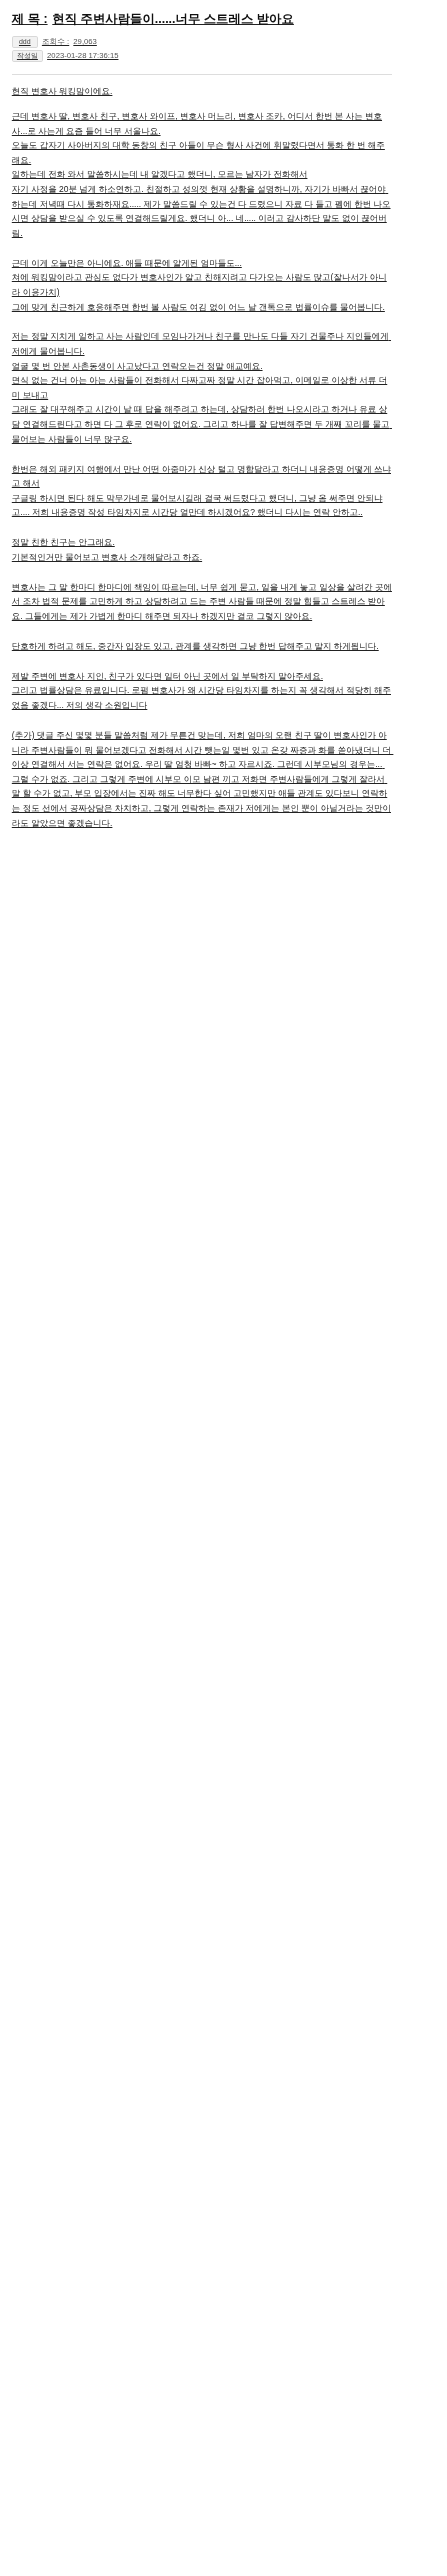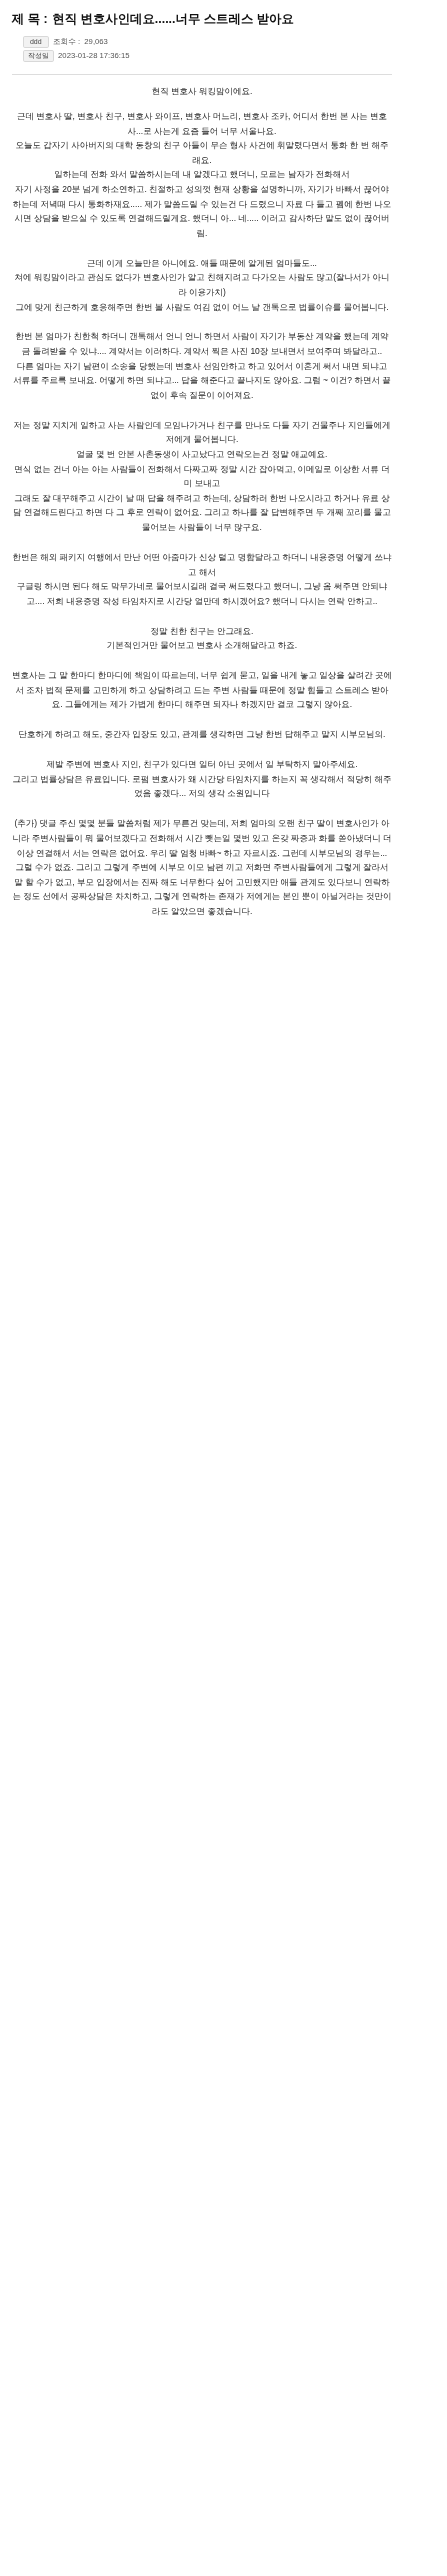--- a/index.html
+++ b/index.html
@@ -10,20 +10,21 @@
   }
   body {
     width: 447px;
     font-family: "Liberation Sans", "DejaVu Sans", sans-serif;
     color: #222222;
     -webkit-font-smoothing: antialiased;
   }
   .page {
     width: 404px;
     padding: 10.6px 11.8px 23.5px 11.8px;
+    text-decoration: underline;
   }
   
   .post-head {
     padding-bottom: 4.7px;
   }
   .title-row {
     display: flex;
     align-items: flex-start;
     gap: 4.7px;
     margin-bottom: 8.2px;
@@ -46,21 +47,20 @@
     margin-top: 1.2px;
   }
   .meta-row {
     display: flex;
     align-items: center;
     gap: 4.1px;
     font-size: 7.7px;
     color: #3b3b3b;
     line-height: 1.6;
     margin-bottom: 1.8px;
-    margin-left: 11px;
   }
   .badge {
     display: inline-flex;
     align-items: center;
     justify-content: center;
     min-width: 26px;
     height: 11.8px;
     padding: 0 4.1px;
     background: #f2f2f2;
     border: 0.6px solid #d8d8d8;
@@ -77,38 +77,37 @@
     height: 0.6px;
     background: #dddddd;
     margin: 5.9px 0 9.4px 0;
   }
   
   .post-body {
     font-size: 8.5px;
     line-height: 1.72;
     color: #222222;
     word-break: break-all;
-    text-align: center;
   }
   .para {
     margin: 0 0 10px 0;
     white-space: pre-wrap;
   }
   .para:last-child { margin-bottom: 8px; }
   .para-gap { margin-bottom: 15.3px; }
 </style>
 </head>
 <body>
 
 <div class="page">
 
   <div class="post-head">
     <div class="title-row">
       <span class="title-label">제 목 :</span>
-      <span class="title-text">현직 변호사인데요......너무 스트레스 받아요</span>
+      <span class="title-text">현직 주변사람들이......너무 스트레스 받아요</span>
     </div>
     <div class="meta-rows">
       <div class="meta-row">
         <span class="badge">ddd</span>
         <span class="meta-val">조회수 :</span>
         <span class="meta-val">29,063</span>
       </div>
       <div class="meta-row">
         <span class="badge">작성일</span>
         <span class="meta-val">2023-01-28 17:36:15</span>
@@ -120,31 +119,29 @@
 
   <div class="post-body">
     <p class="para">현직 변호사 워킹맘이에요.</p>
     <p class="para para-gap">근데 변호사 딸, 변호사 친구, 변호사 와이프, 변호사 머느리, 변호사 조카, 어디서 한번 본 사는 변호사...로 사는게 요즘 들어 너무 서울나요.
 오늘도 갑자기 사아버지의 대학 동창의 친구 아들이 무슨 형사 사건에 휘말렸다면서 통화 한 번 해주래요.
 일하는데 전화 와서 말씀하시는데 내 알겠다고 했더니, 모르는 남자가 전화해서
 자기 사정을 20분 넘게 하소연하고. 친절하고 성의껏 현재 상황을 설명하니까, 자기가 바빠서 끊어야 하는데 저녁때 다시 통화하재요..... 제가 말씀드릴 수 있는건 다 드렸으니 자료 다 들고 폠에 한번 나오시면 상담을 받으실 수 있도록 연결해드릴게요. 했더니 아... 네..... 이러고 감사하단 말도 없이 끊어버림.</p>
     <p class="para para-gap">근데 이게 오늘만은 아니에요. 애들 때문에 알게된 엄마들도...
 쳐에 워킹맘이라고 관심도 없다가 변호사인가 알고 친해지려고 다가오는 사람도 많고(잘나서가 아니라 이용가치)
 그에 맞게 친근하게 호응해주면 한번 볼 사람도 여김 없이 어느 날 갠톡으로 법률이슈를 물어봅니다.</p>
-    <p class="para para-gap">한번 본 엄마가 친한척 하더니 갠톡해서 언니 언니 하면서 사람이 자기가 부동산 계약을 했는데 계약금 돌려받을 수 있냐.... 계약서는 이러하다. 계약서 찍은 사진 10장 보내면서 보여주며 봐달라고..
-다른 엄마는 자기 남편이 소송을 당했는데 변호사 선임안하고 하고 있어서 이혼게 써서 내면 되냐고 서류를 주르륵 보내요. 어떻게 하면 되냐고... 답을 해준다고 끝나지도 않아요. 그럼 ~ 이건? 하면서 끝없이 후속 질문이 이어져요.</p>
     <p class="para para-gap">저는 정말 지치게 일하고 사는 사람인데 모임나가거나 친구를 만나도 다들 자기 건물주나 지인들에게 저에게 물어봅니다.
 얼굴 몇 번 안본 사촌동생이 사고났다고 연락오는건 정말 애교예요.
 면식 없는 건너 아는 아는 사람들이 전화해서 다짜고짜 정말 시간 잡아먹고, 이메일로 이상한 서류 더미 보내고
 그래도 잘 대꾸해주고 시간이 날 때 답을 해주려고 하는데, 상담하러 한번 나오시라고 하거나 유료 상담 연결해드린다고 하면 다 그 후로 연락이 없어요. 그리고 하나를 잘 답변해주면 두 개째 꼬리를 물고 물어보는 사람들이 너무 많구요.</p>
     <p class="para para-gap">한번은 해외 패키지 여행에서 만난 어떤 아줌마가 신상 털고 명함달라고 하더니 내용증명 어떻게 쓰냐고 해서
 구글링 하시면 된다 해도 막무가네로 물어보시길래 결국 써드렸다고 했더니, 그냥 옴 써주면 안되냐고.... 저희 내용증명 작성 타임차지로 시간당 얼만데 하시겠어요? 했더니 다시는 연락 안하고..</p>
     <p class="para para-gap">정말 친한 친구는 안그래요.
 기본적인거만 물어보고 변호사 소개해달라고 하죠.</p>
     <p class="para para-gap">변호사는 그 말 한마디 한마디에 책임이 따르는데, 너무 쉽게 묻고, 일을 내게 놓고 일상을 살려간 곳에서 조차 법적 문제를 고민하게 하고 상담하려고 드는 주변 사람들 때문에 정말 힘들고 스트레스 받아요. 그들에게는 제가 가볍게 한마디 해주면 되자나 하겠지만 결코 그렇지 않아요.</p>
-    <p class="para para-gap">단호하게 하려고 해도, 중간자 입장도 있고, 관계를 생각하면 그냥 한번 답해주고 말지 시부모님의.</p>
+    <p class="para para-gap">단호하게 하려고 해도, 중간자 입장도 있고, 관계를 생각하면 그냥 한번 답해주고 말지 하게됩니다.</p>
     <p class="para para-gap">제발 주변에 변호사 지인, 친구가 있다면 일터 아닌 곳에서 일 부탁하지 말아주세요.
 그리고 법률상담은 유료입니다. 로펌 변호사가 왜 시간당 타임차지를 하는지 꼭 생각해서 적당히 해주었음 좋겠다... 저의 생각 소원입니다</p>
     <p class="para">(추가) 댓글 주신 몇몇 분들 말씀처럼 제가 무른건 맞는데, 저희 엄마의 오랜 친구 딸이 변호사인가 아니라 주변사람들이 뭐 물어보겠다고 전화해서 시간 뺏는일 몇번 있고 온갖 짜증과 화를 쏟아냈더니 더 이상 연결해서 서는 연락은 없어요. 우리 딸 엄청 바빠~ 하고 자르시죠. 그런데 시부모님의 경우는... 그럴 수가 없죠. 그리고 그렇게 주변에 시부모 이모 남편 끼고 저화면 주변사람들에게 그렇게 잘라서 말 할 수가 없고, 부모 입장에서는 진짜 해도 너무한다 싶어 고민했지만 애들 관계도 있다보니 연락하는 정도 선에서 공짜상담은 차치하고, 그렇게 연락하는 존재가 저에게는 본인 뿐이 아닐거라는 것만이라도 알았으면 좋겠습니다.</p>
   </div>
 
 </div>
 
 
 </body></html>

